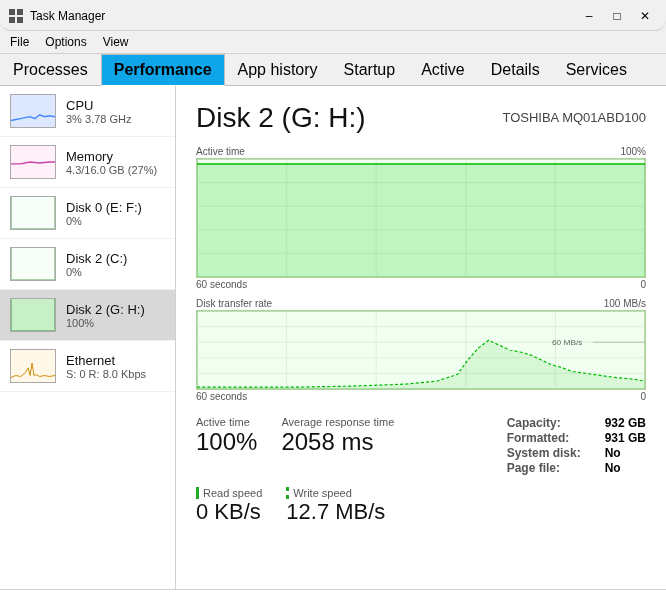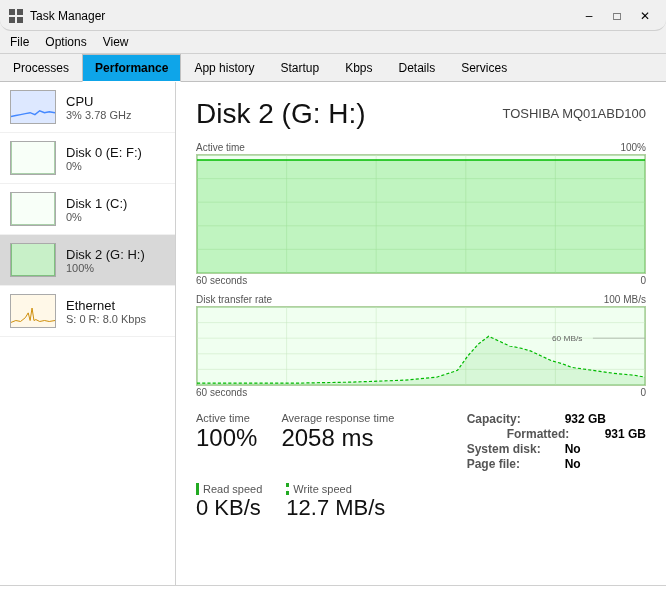--- a/index.html
+++ b/index.html
@@ -10,21 +10,21 @@
       background: #f0f0f0; padding: 6px 8px 4px 8px; border-bottom: 1px solid #d0d0d0; border-radius: 11px;
     }
     .title-bar-left { display: flex; align-items: center; gap: 6px; font-size: 12px; }
     .title-bar-controls { display: flex; gap: 2px; }
     .title-bar-btn { width: 26px; height: 20px; background: transparent; border: none; cursor: pointer; font-size: 12px; display: flex; align-items: center; justify-content: center; }
 
     .menu-bar { display: flex; gap: 4px; padding: 2px 4px; border-bottom: 1px solid #d0d0d0; background: #f0f0f0; }
     .menu-item { padding: 2px 6px; font-size: 12px; cursor: pointer; }
 
     .tab-bar { display: flex; border-bottom: 1px solid #c0c0c0; background: #f0f0f0; }
-    .tab { padding: 6px 12px; font-size: 12px; cursor: pointer; border: 1px solid transparent; margin-bottom: -1px; }
+    .tab { padding: 6px 12px; font-size: 16px; cursor: pointer; border: 1px solid transparent; margin-bottom: -1px; }
     .tab.active { background: #0ea5e9; border-color: #c0c0c0; border-bottom-color: white; font-weight: 700; }
 
     .main-content { display: flex; height: calc(593px - 90px); background: white; }
 
     .sidebar { width: 176px; border-right: 1px solid #d0d0d0; overflow-y: auto; }
     .sidebar-item { display: flex; align-items: center; padding: 8px 10px; cursor: pointer; gap: 10px; border-bottom: 1px solid #f0f0f0; }
     .sidebar-item.active { background: #d8d8d8; }
     .sidebar-thumb { width: 46px; height: 34px; border: 1px solid #aaa; display: flex; align-items: flex-end; overflow: hidden; position: relative; }
     .sidebar-item-info { display: flex; flex-direction: column; }
     .sidebar-item-name { font-size: 13px; font-weight: 400; color: #111; }
@@ -81,60 +81,71 @@
   <span class="menu-item">File</span>
   <span class="menu-item">Options</span>
   <span class="menu-item">View</span>
 </div>
 
 <div class="tab-bar">
   <div class="tab">Processes</div>
   <div class="tab active">Performance</div>
   <div class="tab">App history</div>
   <div class="tab">Startup</div>
-  <div class="tab">Kbps</div>
+  <div class="tab">Active</div>
   <div class="tab">Details</div>
   <div class="tab">Services</div>
 </div>
 
 <div class="main-content">
 
   <div class="sidebar">
 
     <div class="sidebar-item">
       <div class="sidebar-thumb">
         <svg width="46" height="34" viewBox="0 0 46 34" style="background:#dde8ff;">
           <polyline points="0,28 5,27 10,26 15,25 20,24 25,26 30,22 35,24 40,23 46,24" stroke="#4488ff" stroke-width="1.5" fill="none"></polyline>
         </svg>
       </div>
       <div class="sidebar-item-info">
         <span class="sidebar-item-name">CPU</span>
         <span class="sidebar-item-sub">3% 3.78 GHz</span>
       </div>
     </div>
 
+    <div class="sidebar-item">
+      <div class="sidebar-thumb">
+        <svg width="46" height="34" viewBox="0 0 46 34" style="background:#fff0fa;">
+          <polyline points="0,20 10,20 20,18 30,19 40,18 46,18" stroke="#cc44aa" stroke-width="1.5" fill="none"></polyline>
+        </svg>
+      </div>
+      <div class="sidebar-item-info">
+        <span class="sidebar-item-name">Memory</span>
+        <span class="sidebar-item-sub">4.3/16.0 GB (27%)</span>
+      </div>
+    </div>
 
     <div class="sidebar-item">
       <div class="sidebar-thumb">
         <svg width="46" height="34" viewBox="0 0 46 34" style="background:#f8fff8; border:1px solid #aad0aa;">
         </svg>
       </div>
       <div class="sidebar-item-info">
         <span class="sidebar-item-name">Disk 0 (E: F:)</span>
         <span class="sidebar-item-sub">0%</span>
       </div>
     </div>
 
     <div class="sidebar-item">
       <div class="sidebar-thumb">
         <svg width="46" height="34" viewBox="0 0 46 34" style="background:#f8fff8; border:1px solid #aad0aa;">
         </svg>
       </div>
       <div class="sidebar-item-info">
-        <span class="sidebar-item-name">Disk 1 (C:)</span>
+        <span class="sidebar-item-name">Disk 2 (C:)</span>
         <span class="sidebar-item-sub">0%</span>
       </div>
     </div>
 
     <div class="sidebar-item active">
       <div class="sidebar-thumb">
         <svg width="46" height="34" viewBox="0 0 46 34" style="background:#c8f0c8; border:1px solid #80c080;">
           <rect x="0" y="0" width="46" height="34" fill="#c8f0c8"></rect>
         </svg>
       </div>
@@ -233,21 +244,21 @@
           <span class="stat-value">2058 ms</span>
         </div>
       </div>
 
       <div style="display:flex; flex-direction:column; gap:1px; font-size:12px;font-weight:bold;">
         <div style="display:flex; gap:8px;">
           <span style="color:#555; min-width:90px;">Capacity:</span>
           <span>932 GB</span>
         </div>
         <div style="display:flex; gap:8px;">
-          <span style="color:#555; min-width:90px;margin-left:40px;">Formatted:</span>
+          <span style="color:#555; min-width:90px;">Formatted:</span>
           <span>931 GB</span>
         </div>
         <div style="display:flex; gap:8px;">
           <span style="color:#555; min-width:90px;">System disk:</span>
           <span>No</span>
         </div>
         <div style="display:flex; gap:8px;">
           <span style="color:#555; min-width:90px;">Page file:</span>
           <span>No</span>
         </div>

